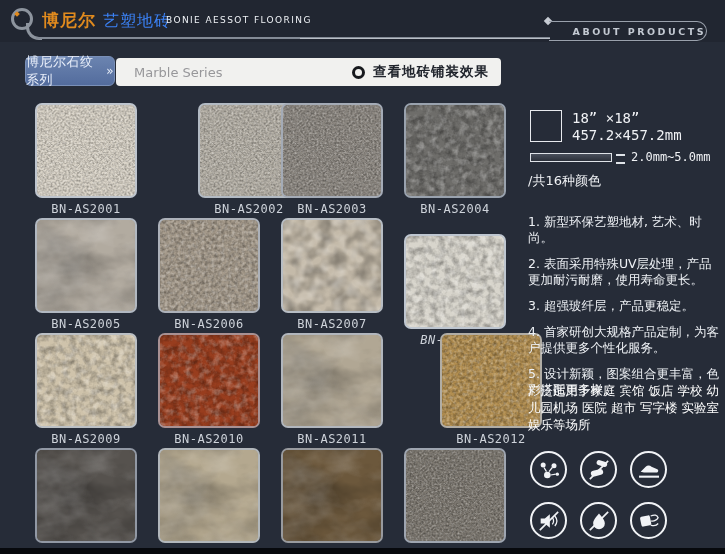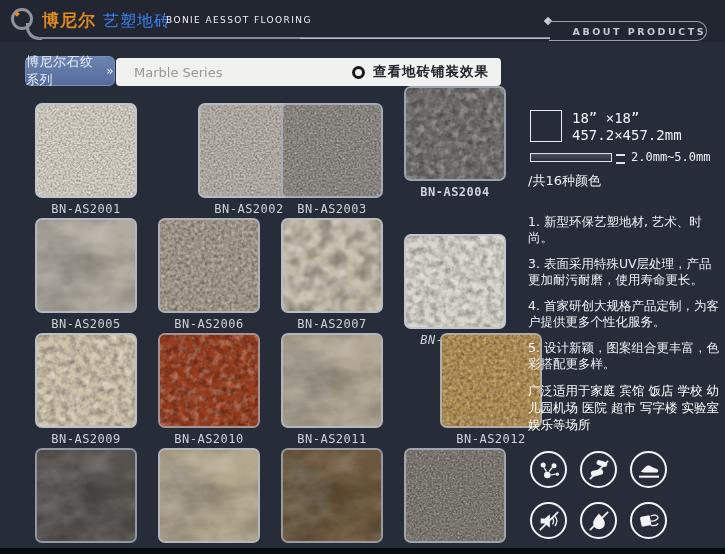--- a/index.html
+++ b/index.html
@@ -157,21 +157,21 @@
     <div class="tile-cell" style="left: 281px; top: 103px;">
       <div class="tile-img" style="background:#8c8780">
         <svg width="104" height="97">
           <rect width="104" height="97" fill="#8c8780"></rect>
           <rect width="104" height="97" filter="url(#speckle-d)" opacity="0.5"></rect>
           <rect width="104" height="97" filter="url(#speckle-l)" opacity="0.55"></rect>
         </svg>
       </div>
       <div class="tile-code">BN-AS2003</div>
     </div>
-    <div class="tile-cell" style="left: 404px; top: 86px; font-weight: bold;">
+    <div class="tile-cell" style="left: 404px; top: 103px;">
       <div class="tile-img" style="background:#6e6d6a">
         <svg width="104" height="97">
           <rect width="104" height="97" fill="#6e6d6a"></rect>
           <rect width="104" height="97" filter="url(#granite-d)" opacity="0.5"></rect>
           <rect width="104" height="97" filter="url(#granite-l)" opacity="0.55"></rect>
         </svg>
       </div>
       <div class="tile-code">BN-AS2004</div>
     </div>
     <div class="tile-cell" style="left: 35px; top: 218px;">
@@ -301,21 +301,22 @@
   <div>18” ×18”</div>
   <div>457.2×457.2mm</div>
 </div>
 <div class="thick-bar"></div>
 <div class="thick-mark"></div>
 <div class="thick-text">2.0mm~5.0mm</div>
 <div class="colors-note">/共16种颜色</div>
 
 <div class="feature-block">
     <div class="feature-item">1. 新型环保艺塑地材, 艺术、时尚。</div>
-    <div class="feature-item">3. 表面采用特殊UV层处理，产品更加耐污耐磨，使用寿命更长。</div>
+    <div class="feature-item">2. 表面采用特殊UV层处理，产品更加耐污耐磨，使用寿命更长。</div>
+    <div class="feature-item">3. 超强玻纤层，产品更稳定。</div>
     <div class="feature-item">4. 首家研创大规格产品定制，为客户提供更多个性化服务。</div>
     <div class="feature-item">5. 设计新颖，图案组合更丰富，色彩搭配更多样。</div>
   </div>
 
 <div class="applications">广泛适用于家庭 宾馆 饭店 学校 幼儿园机场 医院 超市 写字楼 实验室 娱乐等场所</div>
 
 <div class="icons-grid">
   <div class="feat-icon">
     <svg width="30" height="30" viewBox="0 0 36 36" fill="none" stroke="#f1f3f6">
       <circle cx="16" cy="24" r="4" fill="#f1f3f6" stroke="none"></circle>

